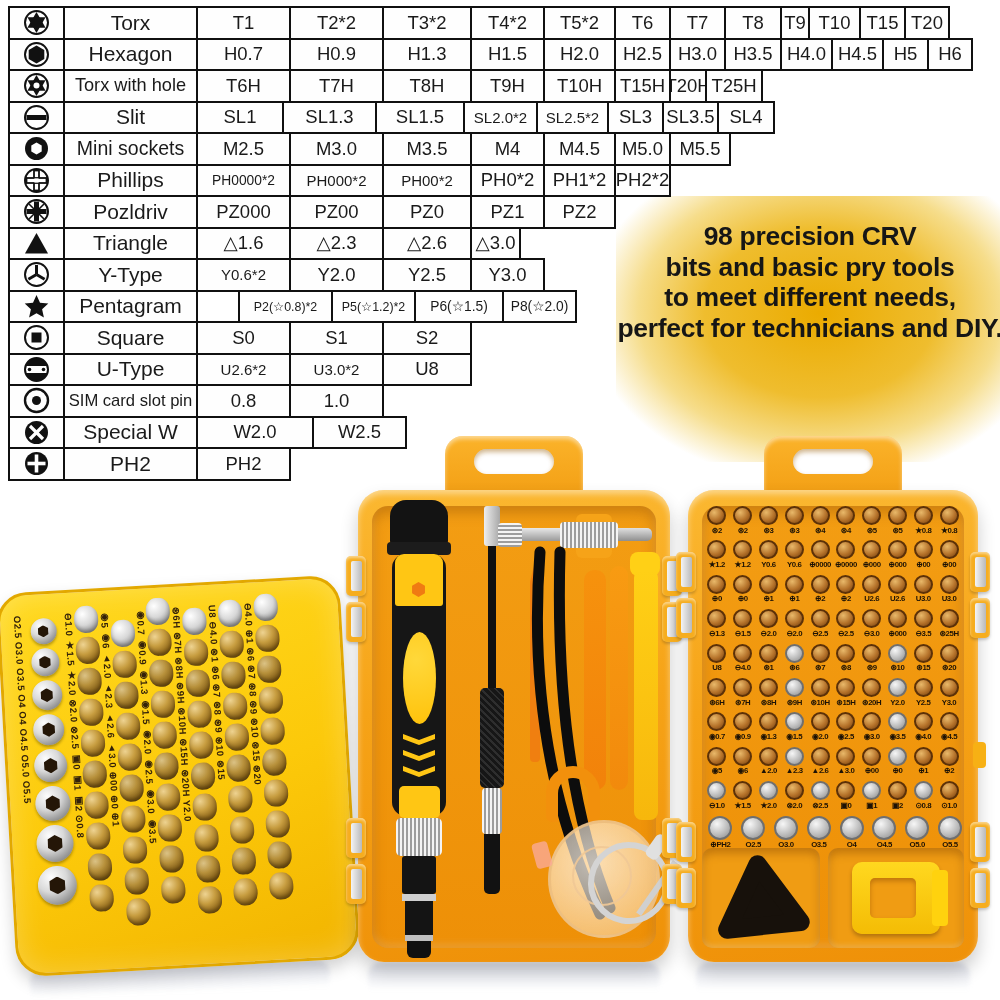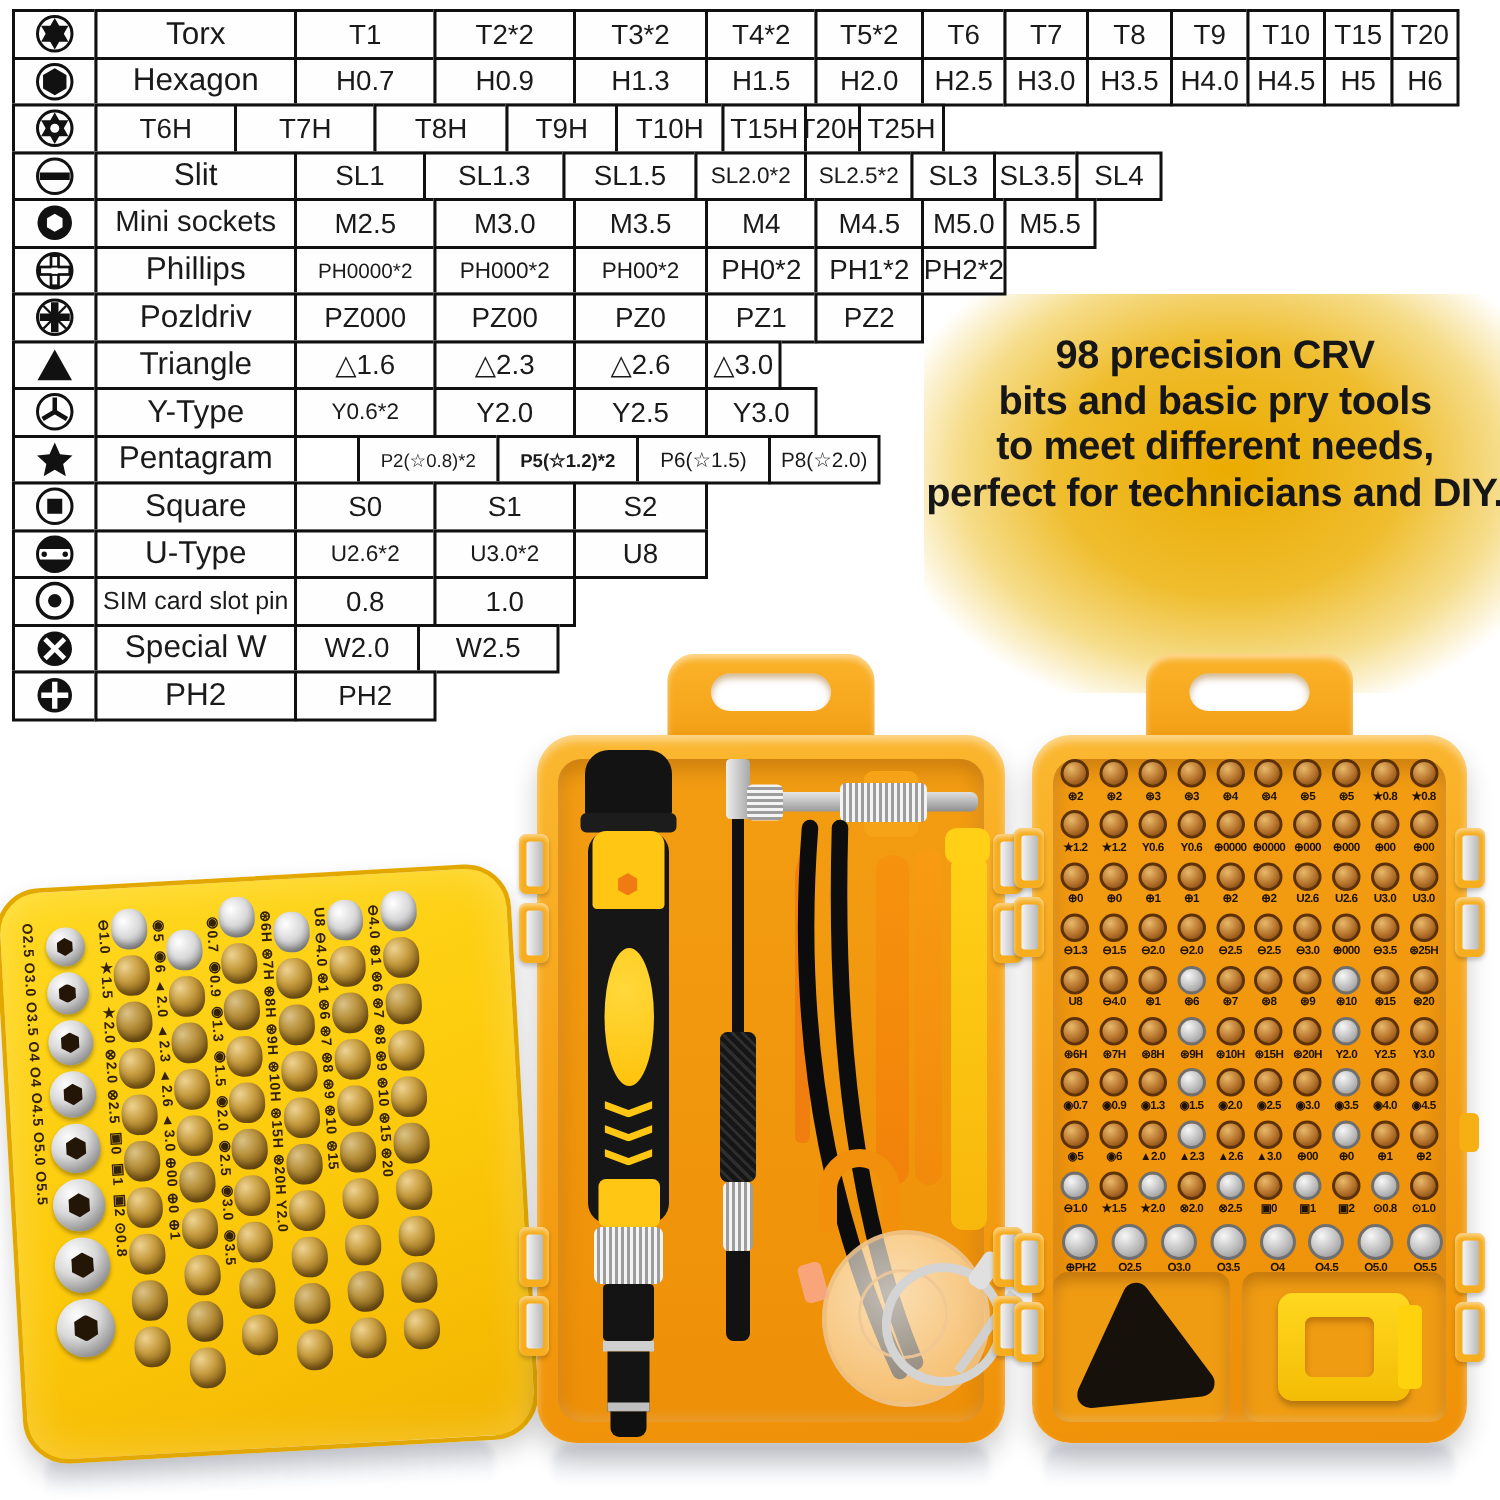--- a/index.html
+++ b/index.html
@@ -114,21 +114,21 @@
         </div>
         <div class="tcell name-cell">Torx</div>
         <div class="tcell val-cell" style="width: 95px;">T1</div>
         <div class="tcell val-cell" style="width: 95px;">T2*2</div>
         <div class="tcell val-cell" style="width: 90px;">T3*2</div>
         <div class="tcell val-cell" style="width: 75px;">T4*2</div>
         <div class="tcell val-cell" style="width: 73px;">T5*2</div>
         <div class="tcell val-cell" style="width: 57px;">T6</div>
         <div class="tcell val-cell" style="width: 57px;">T7</div>
         <div class="tcell val-cell" style="width: 58px;">T8</div>
-        <div class="tcell val-cell" style="width: 53px;">T9</div>
+        <div class="tcell val-cell" style="width: 30px;">T9</div>
         <div class="tcell val-cell" style="width: 53px;">T10</div>
         <div class="tcell val-cell" style="width: 47px;">T15</div>
         <div class="tcell val-cell" style="width: 46px;">T20</div>
       </div>
       <div class="trow">
         <div class="tcell icon-cell">
           <svg width="27" height="27">
             <circle cx="13.5" cy="13.5" r="11.5" fill="none" stroke="#111" stroke-width="2"></circle>
             <polygon points="13.5,4.5 21.3,9 21.3,18 13.5,22.5 5.7,18 5.7,9" fill="#111"></polygon>
           </svg>
@@ -149,20 +149,21 @@
       </div>
       <div class="trow">
         <div class="tcell icon-cell">
           <svg width="27" height="27">
             <circle cx="13.5" cy="13.5" r="11.5" fill="none" stroke="#111" stroke-width="2"></circle>
             <polygon points="13.5,3 22.6,18.8 4.4,18.8" fill="#111"></polygon>
             <polygon points="13.5,24 4.4,8.2 22.6,8.2" fill="#111"></polygon>
             <circle cx="13.5" cy="13.5" r="3" fill="#fff"></circle>
           </svg>
         </div>
+        <div class="tcell name-cell nm-s">Torx with hole</div>
         <div class="tcell val-cell" style="width: 95px;">T6H</div>
         <div class="tcell val-cell" style="width: 95px;">T7H</div>
         <div class="tcell val-cell" style="width: 90px;">T8H</div>
         <div class="tcell val-cell" style="width: 75px;">T9H</div>
         <div class="tcell val-cell" style="width: 73px;">T10H</div>
         <div class="tcell val-cell" style="width: 57px;">T15H</div>
         <div class="tcell val-cell" style="width: 38px;">T20H</div>
         <div class="tcell val-cell" style="width: 58px;">T25H</div>
       </div>
       <div class="trow">
@@ -260,21 +261,21 @@
         <div class="tcell val-cell" style="width: 75px;">Y3.0</div>
       </div>
       <div class="trow">
         <div class="tcell icon-cell">
           <svg width="27" height="27">
             <polygon points="13.5,2 17,9.8 25.3,10.6 19.1,16.3 20.9,24.5 13.5,20.2 6.1,24.5 7.9,16.3 1.7,10.6 10,9.8" fill="#111"></polygon>
           </svg>
         </div>
         <div class="tcell name-cell">Pentagram</div>
         <div class="tcell val-cell fs-xs" style="width: 95px; margin-left: 40px;">P2(☆0.8)*2</div>
-        <div class="tcell val-cell fs-xs" style="width: 95px; font-weight: bold;">P5(☆1.2)*2</div>
+        <div class="tcell val-cell fs-xs" style="width: 85px;">P5(☆1.2)*2</div>
         <div class="tcell val-cell fs-s" style="width: 90px;">P6(☆1.5)</div>
         <div class="tcell val-cell fs-s" style="width: 75px;">P8(☆2.0)</div>
       </div>
       <div class="trow">
         <div class="tcell icon-cell">
           <svg width="27" height="27">
             <circle cx="13.5" cy="13.5" r="11.5" fill="none" stroke="#111" stroke-width="2"></circle>
             <rect x="8.5" y="8.5" width="10" height="10" fill="#111"></rect>
           </svg>
         </div>
@@ -311,21 +312,21 @@
       </div>
       <div class="trow">
         <div class="tcell icon-cell">
           <svg width="27" height="27">
             <circle cx="13.5" cy="13.5" r="11.5" fill="#111"></circle>
             <line x1="7" y1="7" x2="20" y2="20" stroke="#fff" stroke-width="3.2"></line>
             <line x1="20" y1="7" x2="7" y2="20" stroke="#fff" stroke-width="3.2"></line>
           </svg>
         </div>
         <div class="tcell name-cell">Special W</div>
-        <div class="tcell val-cell" style="width: 84px; text-align: right;">W2.0</div>
+        <div class="tcell val-cell" style="width: 118px; text-align: right;">W2.0</div>
         <div class="tcell val-cell" style="width: 95px;">W2.5</div>
       </div>
       <div class="trow">
         <div class="tcell icon-cell">
           <svg width="27" height="27">
             <circle cx="13.5" cy="13.5" r="11.5" fill="#111"></circle>
             <line x1="13.5" y1="4.5" x2="13.5" y2="22.5" stroke="#fff" stroke-width="3.6"></line>
             <line x1="4.5" y1="13.5" x2="22.5" y2="13.5" stroke="#fff" stroke-width="3.6"></line>
           </svg>
         </div>

